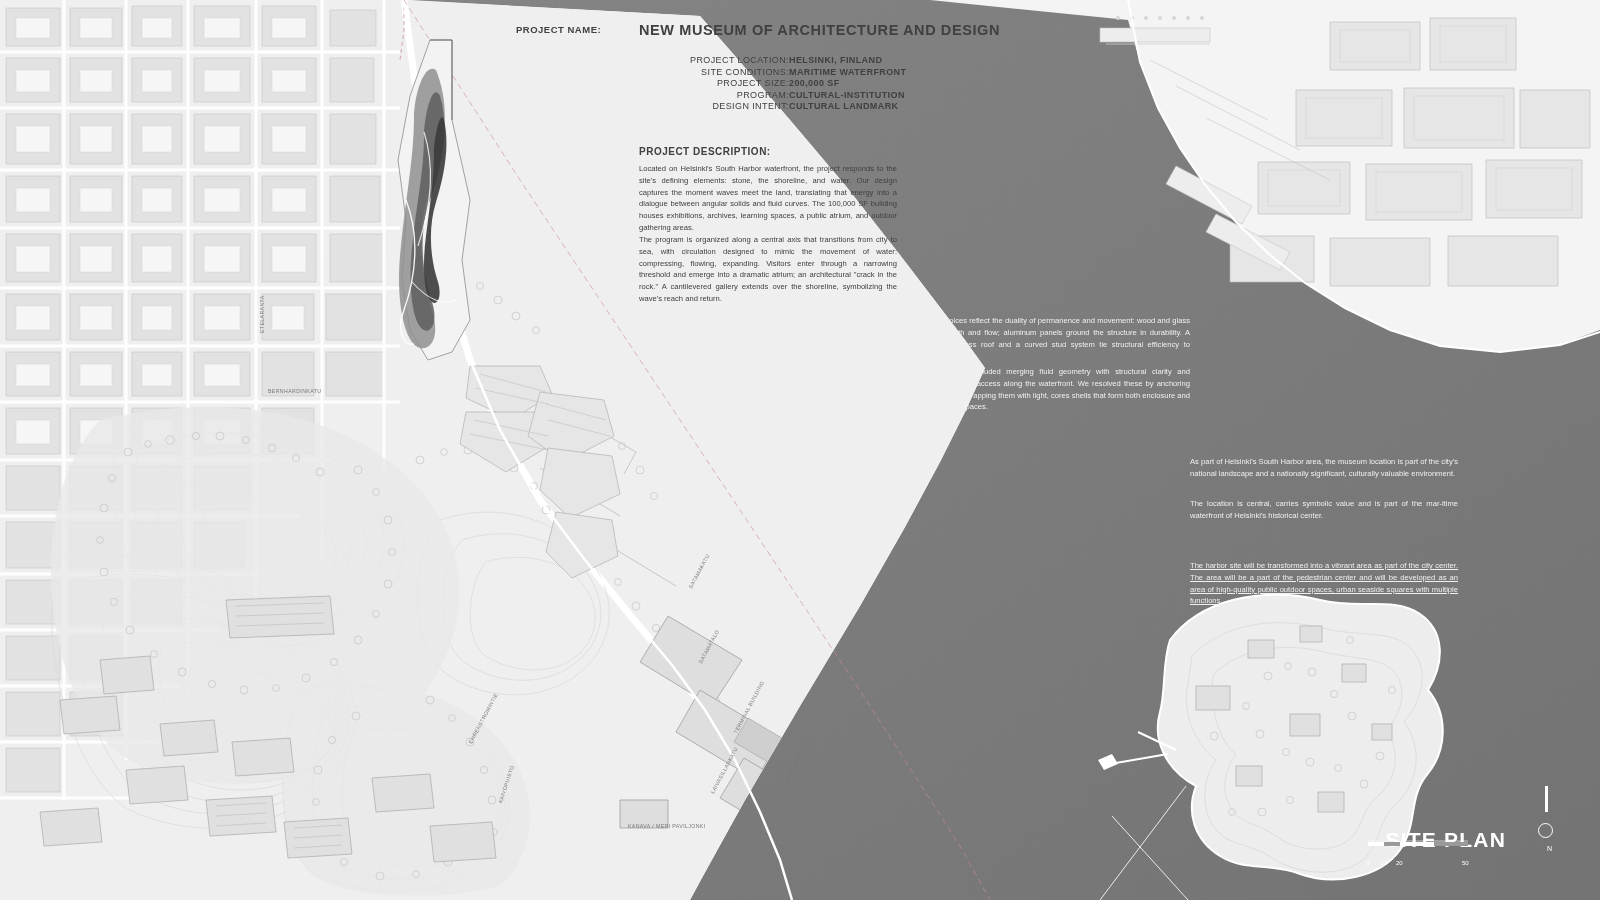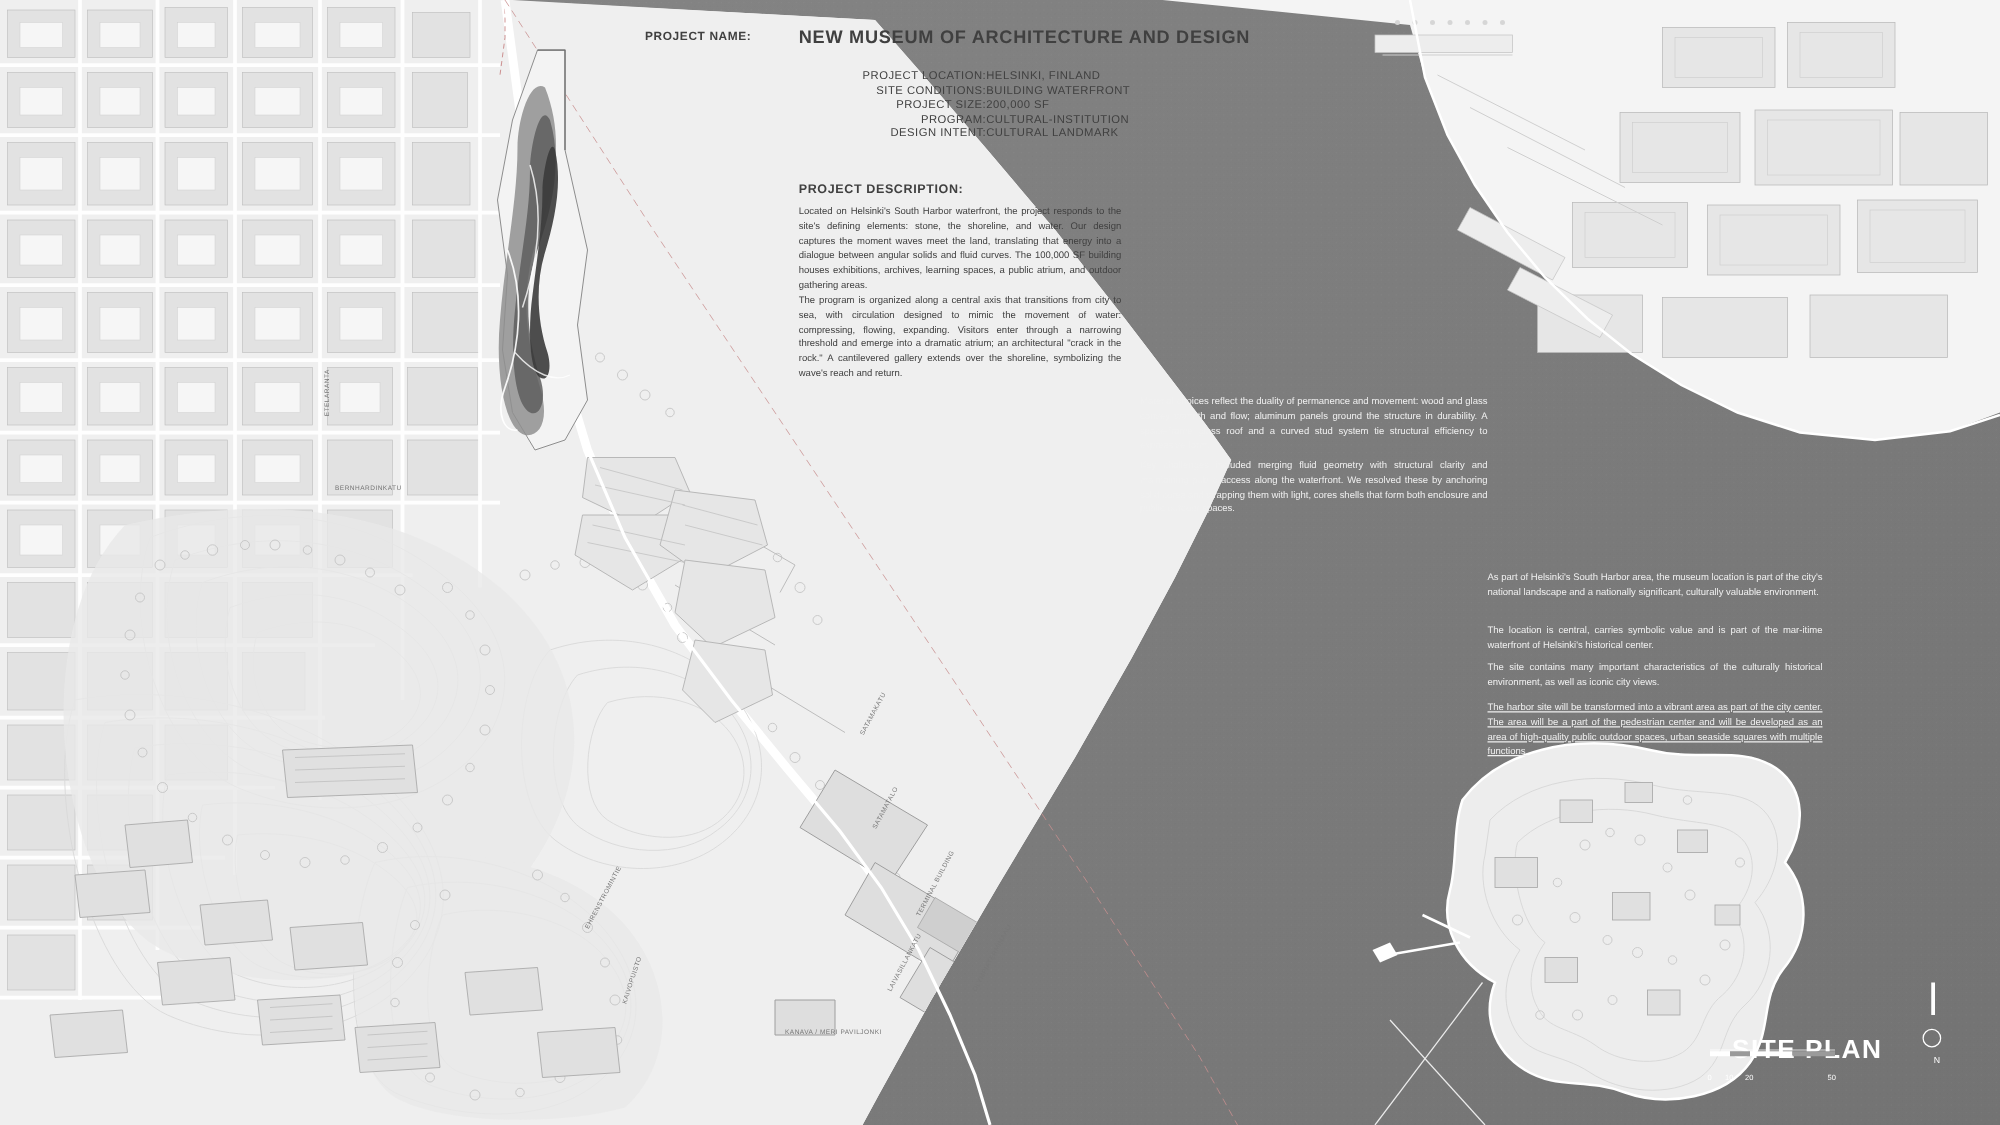--- a/index.html
+++ b/index.html
@@ -12,21 +12,21 @@
   
   .txt{position:absolute;color:#404040;}
   .label-sm{font-size:9.5px;font-weight:bold;letter-spacing:.5px;}
   .title-main{font-size:14.5px;font-weight:bold;letter-spacing:.6px;}
   .head-sm{font-size:10px;font-weight:bold;letter-spacing:.5px;}
   .para{font-size:7.6px;line-height:1.55;text-align:justify;}
   .para-g{font-size:7.6px;line-height:1.55;text-align:justify;color:#f0f0f0;}
 
   .info-row{display:flex;margin-bottom:1.5px;}
   .info-row .k{width:150px;font-size:9px;letter-spacing:.4px;}
-  .info-row .v{font-size:9px;letter-spacing:.4px;}
+  .info-row .v{font-size:9px;letter-spacing:.4px;font-weight:bold;}
 
   
   .siteplan{position:absolute;right:94px;bottom:48px;color:#fff;font-size:21px;font-weight:bold;letter-spacing:1.2px;}
 
   
   .street{position:absolute;font-size:5.2px;color:#777;letter-spacing:.4px;}
 </style>
 </head>
 <body>
 
@@ -479,21 +479,21 @@
   <div class="txt label-sm" style="left:516px;top:24px;">PROJECT NAME:</div>
   <div class="txt title-main" style="left:639px;top:22px;">NEW MUSEUM OF ARCHITECTURE AND DESIGN</div>
 
   <div class="txt" style="left:639px;top:55px;width:320px;text-align:right;">
     <div class="info-row">
       <div class="k">PROJECT LOCATION:</div>
       <div class="v">HELSINKI, FINLAND</div>
     </div>
     <div class="info-row">
       <div class="k">SITE CONDITIONS:</div>
-      <div class="v">BUILDING WATERFRONT</div>
+      <div class="v">MARITIME WATERFRONT</div>
     </div>
     <div class="info-row">
       <div class="k">PROJECT SIZE:</div>
       <div class="v">200,000 SF</div>
     </div>
     <div class="info-row">
       <div class="k">PROGRAM:</div>
       <div class="v">CULTURAL-INSTITUTION</div>
     </div>
     <div class="info-row">
@@ -504,21 +504,20 @@
 
   <div class="txt head-sm" style="left:639px;top:146px;">PROJECT DESCRIPTION:</div>
   <div class="txt para" style="left:639px;top:163px;width:258px;">Located on Helsinki's South Harbor waterfront, the project responds to the site's defining elements: stone, the shoreline, and water. Our design captures the moment waves meet the land, translating that energy into a dialogue between angular solids and fluid curves. The 100,000 SF building houses exhibitions, archives, learning spaces, a public atrium, and outdoor gathering areas.</div>
   <div class="txt para" style="left:639px;top:234px;width:258px;">The program is organized along a central axis that transitions from city to sea, with circulation designed to mimic the movement of water: compressing, flowing, expanding. Visitors enter through a narrowing threshold and emerge into a dramatic atrium; an architectural "crack in the rock." A cantilevered gallery extends over the shoreline, symbolizing the wave's reach and return.</div>
 
   <div class="txt para-g" style="left:912px;top:315px;width:278px;">Material choices reflect the duality of permanence and movement: wood and glass convey warmth and flow; aluminum panels ground the structure in durability. A space-frame glass roof and a curved stud system tie structural efficiency to expressive form.</div>
   <div class="txt para-g" style="left:912px;top:366px;width:278px;">Key challenges included merging fluid geometry with structural clarity and maintaining public access along the waterfront. We resolved these by anchoring solid cores and wrapping them with light, cores shells that form both enclosure and public outdoor spaces.</div>
 
   <div class="txt para-g" style="left:1190px;top:498px;width:268px;">The location is central, carries symbolic value and is part of the mar-itime waterfront of Helsinki's historical center.</div>
   <div class="txt para-g" style="left:1190px;top:456px;width:268px;">As part of Helsinki's South Harbor area, the museum location is part of the city's national landscape and a nationally significant, culturally valuable environment.</div>
-  <div class="txt para-g" style="left:1190px;top:528px;width:268px;">The site contains many important characteristics of the culturally historical environment, as well as iconic city views.</div>
   <div class="txt para-g" style="left:1190px;top:560px;width:268px;text-decoration:underline;">The harbor site will be transformed into a vibrant area as part of the city center. The area will be a part of the pedestrian center and will be developed as an area of high-quality public outdoor spaces, urban seaside squares with multiple functions.</div>
 
   <div class="siteplan">SITE PLAN</div>
 
   <div style="position:absolute;right:52px;bottom:88px;width:3px;height:26px;background:#ffffff;"></div>
   <div style="position:absolute;right:47px;bottom:62px;width:13px;height:13px;border:1.4px solid #ffffff;border-radius:50%;"></div>
   <div style="position:absolute;right:48px;bottom:48px;color:#ffffff;font-size:7px;">N</div>
 
   <div style="position:absolute;right:94px;bottom:30px;width:140px;">
     <svg width="140" height="18" viewBox="0 0 140 18">

